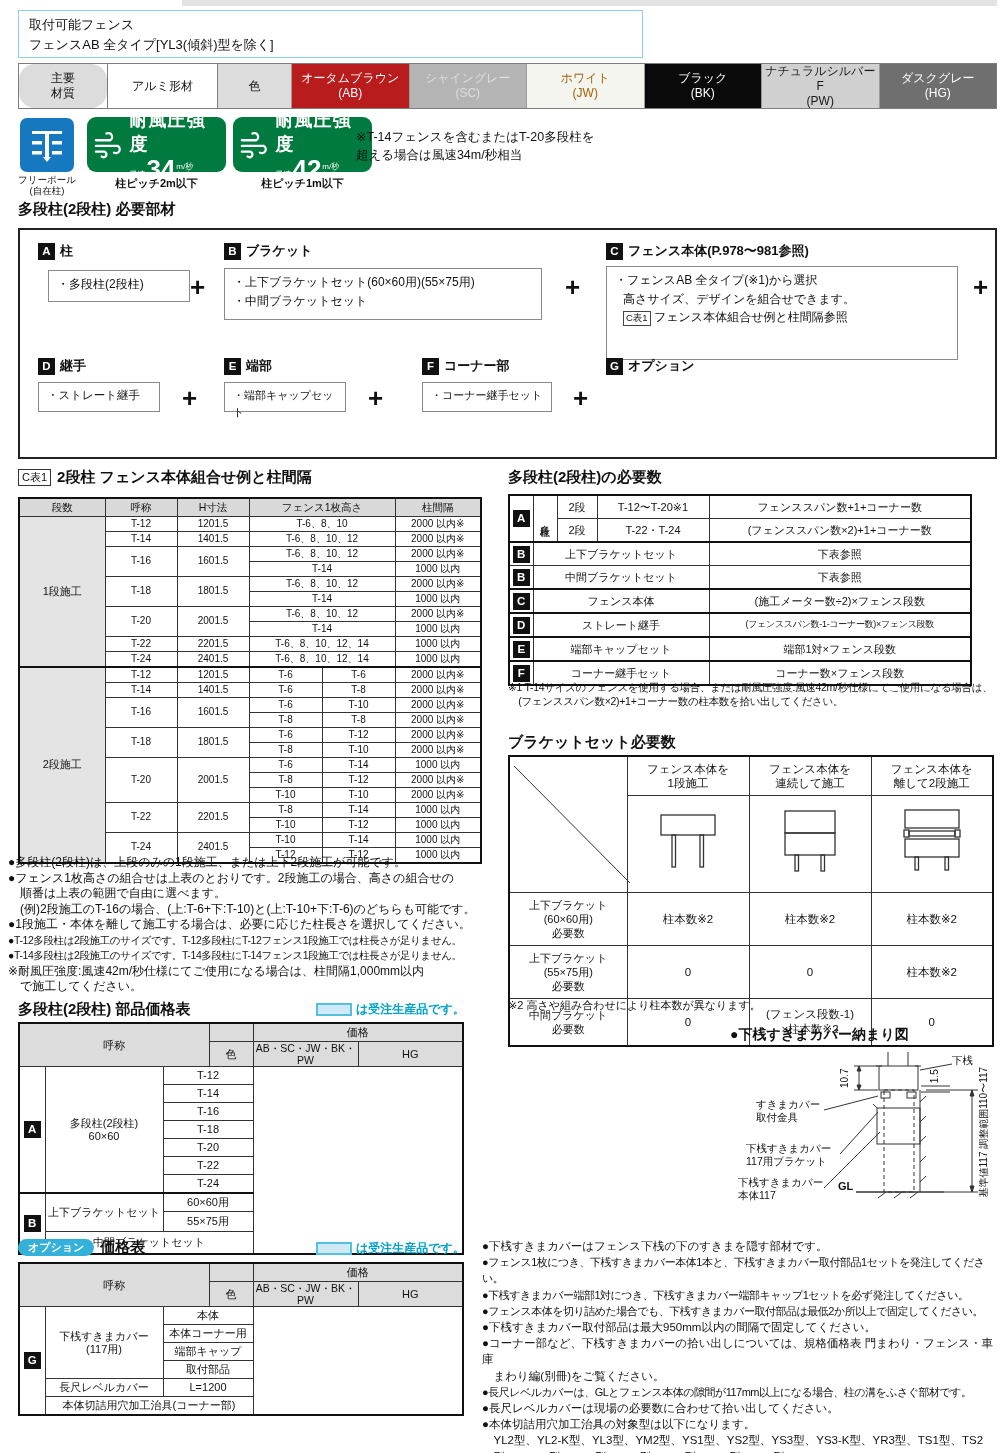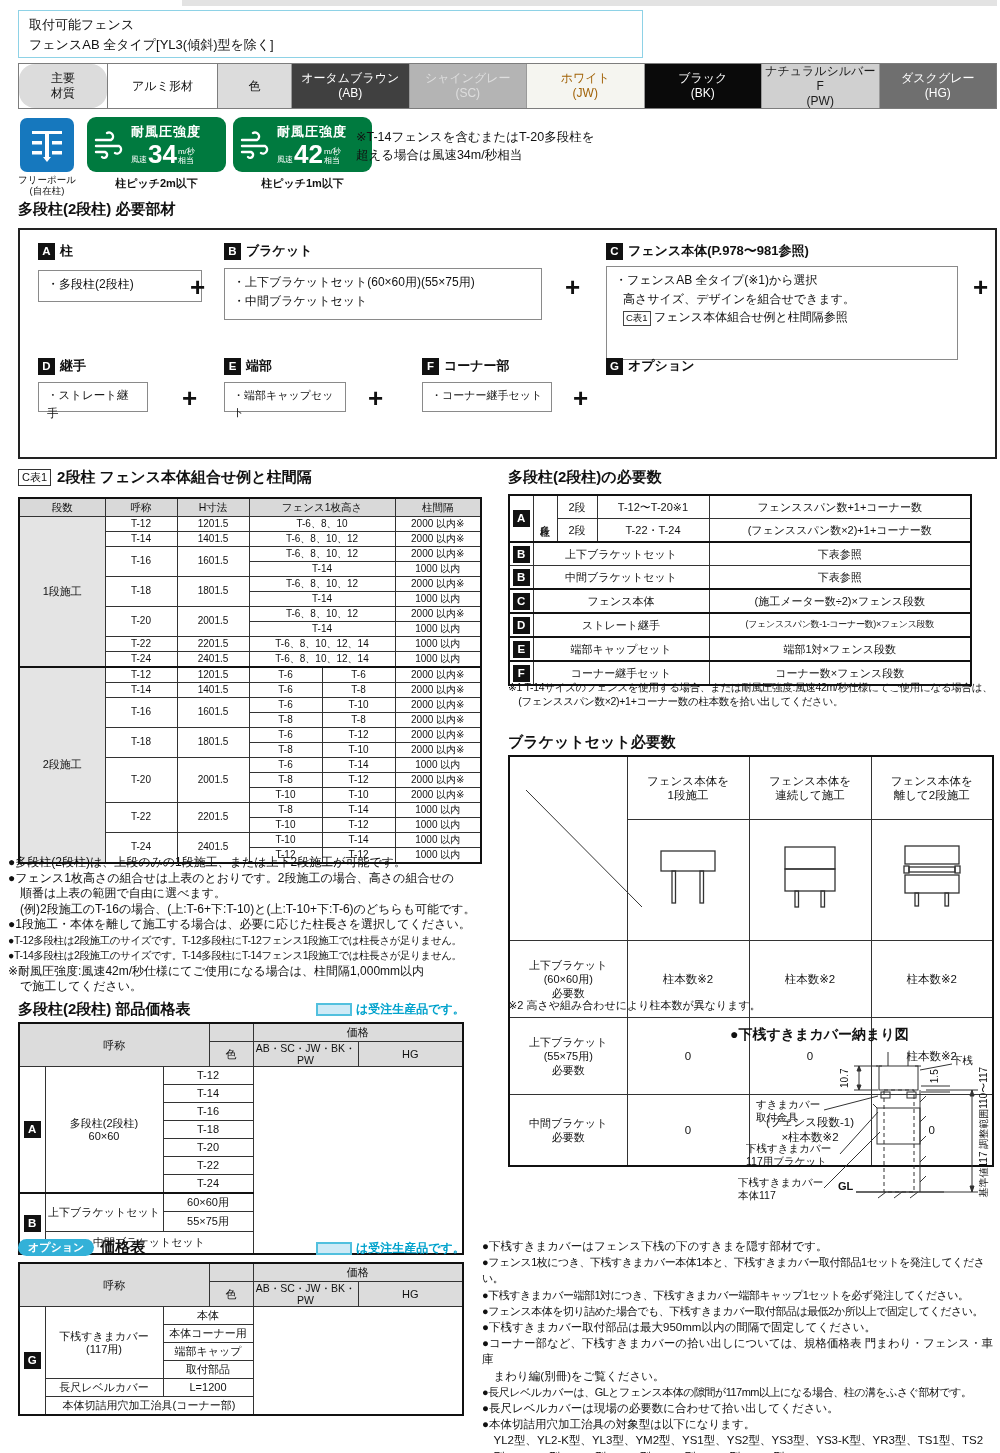--- a/index.html
+++ b/index.html
@@ -13,36 +13,36 @@
   .top-strip{left:182px;top:0;width:815px;height:6px;background:#e3e3e3;}
   .titlebox{left:18px;top:10px;width:625px;height:48px;border:1px solid #8ed2e6;box-sizing:border-box;
             padding:4px 10px;font-size:13px;line-height:1.5;}
   
   .matbar{left:18px;top:63px;width:979px;height:46px;display:flex;border:1px solid #7d7d7d;box-sizing:border-box;}
   .matcell{box-sizing:border-box;border-left:1px solid #7d7d7d;display:flex;flex-direction:column;
            align-items:center;justify-content:center;font-size:12px;line-height:1.25;text-align:center;}
   .matcell:first-child{border-left:none;border-radius:16px;}
   .mgray{background:#dcdcdc;}
   .sw{flex:1;border-left:1px solid #9a9a9a;}
-  .sw-ab{background:#404040;color:#fff;}
+  .sw-ab{background:#b91c1c;color:#fff;}
   .sw-sc{background:#b4b4b4;color:#dedede;}
   .sw-jw{background:#f5f5f0;color:#a16207;}
   .sw-bk{background:#0a0a0a;color:#fff;}
   .sw-pw{background:#d0d0d0;color:#1a1a1a;}
   .sw-hg{background:#6f6f6f;color:#fff;}
 
   
   .freepole{left:20px;top:118px;width:54px;height:54px;background:#1678be;border-radius:7px;
             display:flex;align-items:center;justify-content:center;}
   .freepole-lbl{left:8px;top:174px;width:78px;font-size:9.5px;line-height:1.2;text-align:center;}
   .windbadge{top:117px;width:139px;height:55px;background:#007a3f;border-radius:9px;color:#fff;
              display:flex;align-items:center;padding:0 6px;box-sizing:border-box;}
   .wb1{left:87px;} .wb2{left:233px;}
   .wind-txt{margin-left:4px;}
-  .wind-title{font-size:13px;font-weight:bold;letter-spacing:1px;}
+  .wind-title{font-size:18px;font-weight:bold;letter-spacing:1px;}
   .wind-row{display:flex;align-items:flex-end;line-height:1;}
   .wind-prefix{font-size:8px;margin-bottom:3px;}
   .wind-val{font-size:26px;font-weight:bold;margin:0 1px;}
   .wind-unitcol{display:flex;flex-direction:column;font-size:8px;line-height:1.15;margin-bottom:1px;}
   .pitch{top:176px;width:139px;text-align:center;font-size:11px;font-weight:bold;}
   .p1{left:87px;} .p2{left:233px;}
   .windnote{left:356px;top:128px;width:330px;font-size:12.5px;line-height:1.45;}
 
   
   .h15{font-size:15px;font-weight:bold;text-align:right;}
@@ -76,21 +76,21 @@
   .qtable{position:absolute;left:508px;top:494px;width:462px;table-layout:fixed;border:2px solid #111;}
   .qtable td{border:1px solid #333;font-size:11px;padding:0 2px;text-align:center;height:22px;line-height:1.1;}
   .qtable .hv td{border-top:2px solid #111;}
   .qtable .cond{font-size:9px;letter-spacing:-0.3px;margin-top:44px;}
   .vtext{writing-mode:vertical-rl;margin:0 auto;font-size:10px;letter-spacing:1px;}
   .qnote{left:508px;top:680px;width:488px;font-size:10.5px;line-height:1.35;letter-spacing:-0.3px;}
 
   
   .br-title{left:508px;top:733px;}
   .btable{position:absolute;left:508px;top:755px;width:484px;table-layout:fixed;border:2px solid #111;}
-  .btable th,.btable td{border:1px solid #333;font-size:11.5px;padding:16px;text-align:center;vertical-align:middle;}
+  .btable th,.btable td{border:1px solid #333;font-size:11.5px;padding:4px;text-align:center;vertical-align:middle;}
   .btable th{font-weight:normal;line-height:1.25;height:30px;}
   .btable .dg{height:88px;}
   .btable .bl{font-size:11px;line-height:1.3;height:44px;}
   .btable .diag{position:relative;}
   .bnote{left:508px;top:998px;width:480px;font-size:11px;}
 
   
   .pt-title{left:18px;top:1000px;}
   .legend{position:absolute;display:flex;align-items:center;gap:4px;font-size:12px;font-weight:bold;color:#00a2cc;}
   .chip{width:36px;height:13px;background:#cfeaf6;border:2px solid #52c0de;box-sizing:border-box;}
@@ -214,21 +214,21 @@
   <div class="abs pitch p2">柱ピッチ1m以下</div>
   <div class="abs windnote pre">※T-14フェンスを含むまたはT-20多段柱を
 超える場合は風速34m/秒相当</div>
 
   <div class="abs h15 parts-title">多段柱(2段柱) 必要部材</div>
   <div class="abs parts-box">
     <div class="plabel" style="left:18px;top:12px">
       <span class="key">A</span>
         <span>柱</span>
     </div>
-    <div class="pbox" style="left:18px;top:40px;width:164px;height:32px">
+    <div class="pbox" style="left:28px;top:40px;width:142px;height:32px">
       <div>・多段柱(2段柱)</div>
     </div>
     <div class="plus" style="left:170px;top:44px">+</div>
 
     <div class="plabel" style="left:204px;top:12px">
       <span class="key">B</span>
         <span>ブラケット</span>
     </div>
     <div class="pbox" style="left:204px;top:38px;width:318px;height:52px">
       <div>・上下ブラケットセット(60×60用)(55×75用)</div>
@@ -247,21 +247,21 @@
         <span class="mini-badge">C表1</span>
         <span>フェンス本体組合せ例と柱間隔参照</span>
       </div>
     </div>
     <div class="plus" style="left:953px;top:44px">+</div>
 
     <div class="plabel" style="left:18px;top:127px">
       <span class="key">D</span>
         <span>継手</span>
     </div>
-    <div class="pbox" style="left:18px;top:152px;width:110px;height:30px;font-size:11.5px">
+    <div class="pbox" style="left:18px;top:152px;width:122px;height:30px;font-size:11.5px">
       <div>・ストレート継手</div>
     </div>
     <div class="plus" style="left:162px;top:155px">+</div>
 
     <div class="plabel" style="left:204px;top:127px">
       <span class="key">E</span>
         <span>端部</span>
     </div>
     <div class="pbox" style="left:204px;top:152px;width:122px;height:30px;font-size:11px">
       <div>・端部キャップセット</div>

